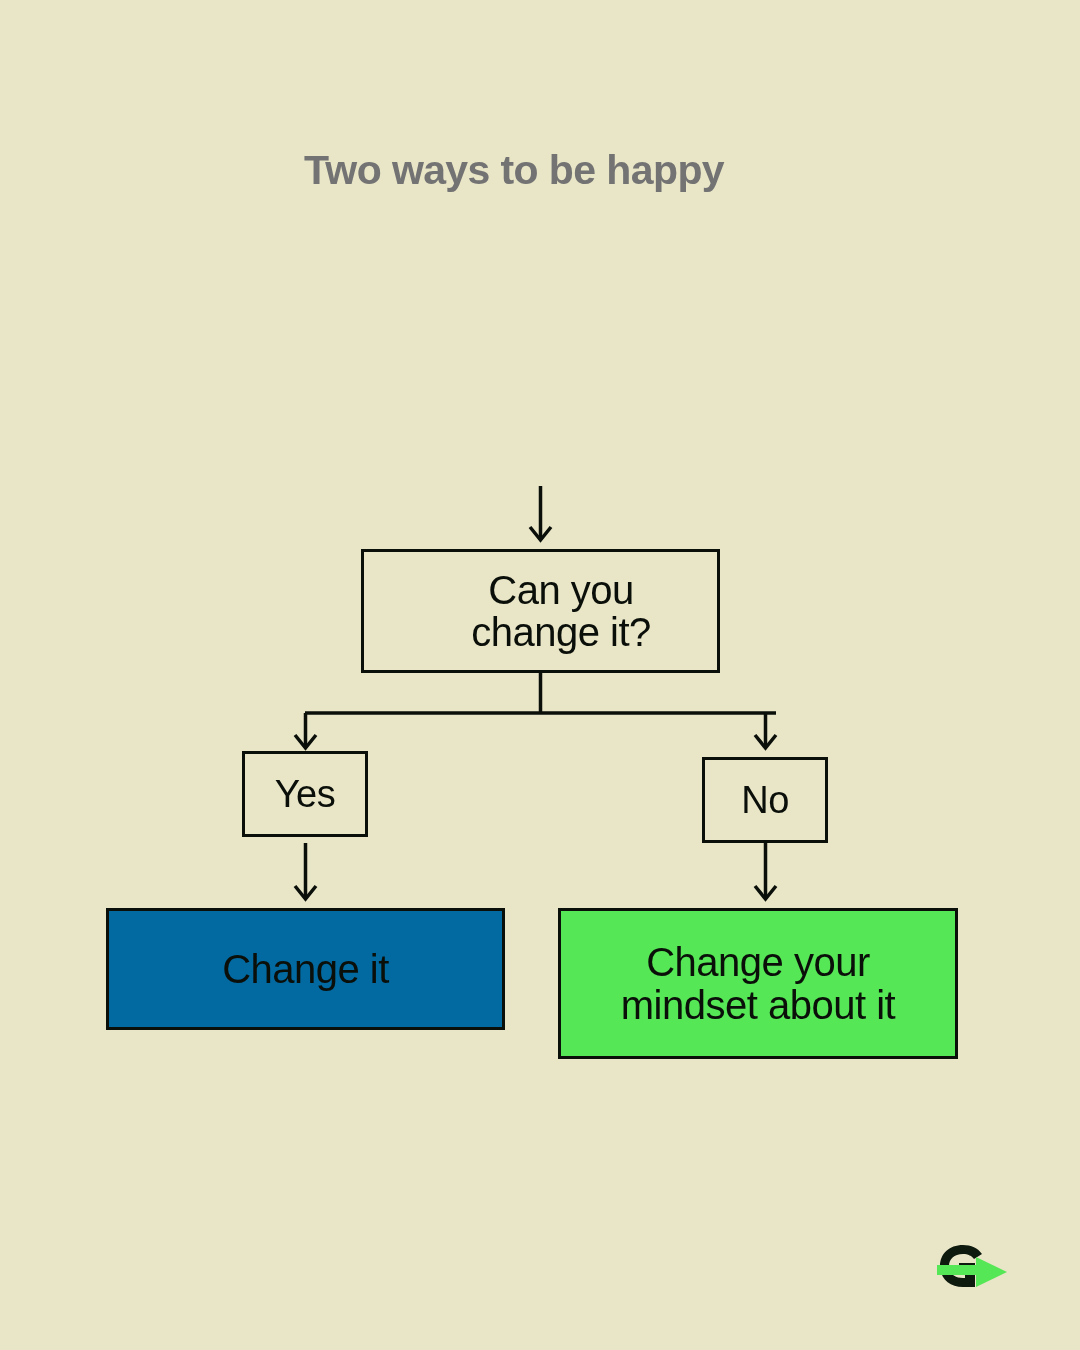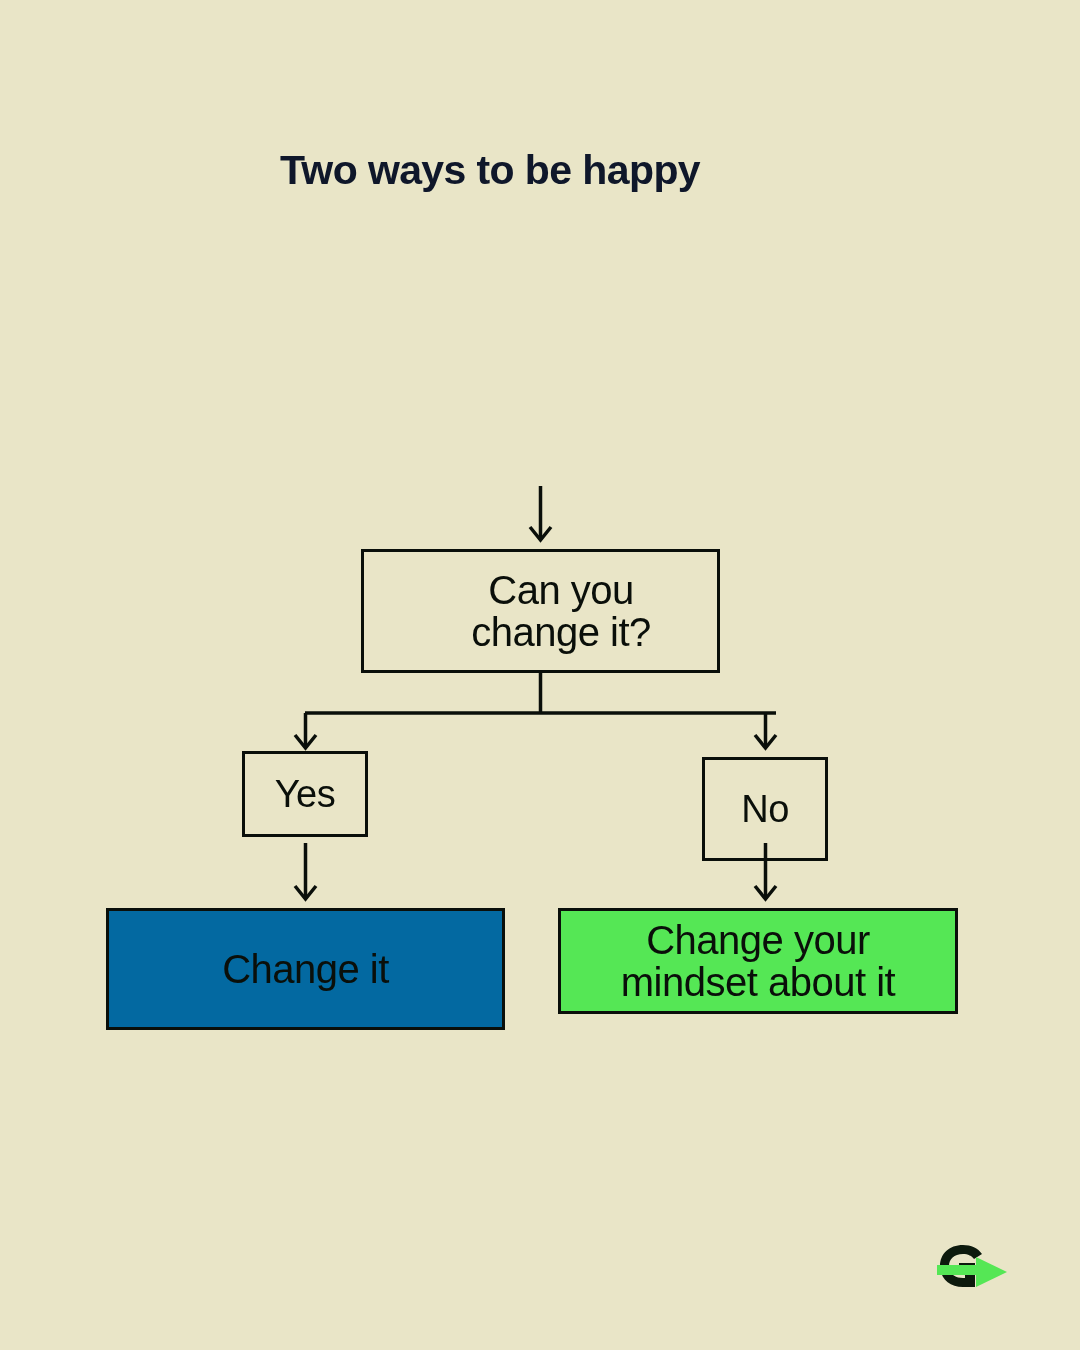--- a/index.html
+++ b/index.html
@@ -23,22 +23,23 @@
   
   .title {
     position: absolute;
     left: 0;
     top: 148px;
     width: 980px;
     text-align: center;
     font-size: 41px;
     font-weight: bold;
     letter-spacing: -0.6px;
-    color: #0f172a;
+    color: #737373;
     line-height: 1.1;
+    padding-left: 24px;
   }
 
   
   .node {
     position: absolute;
     box-sizing: border-box;
     display: flex;
     align-items: center;
     justify-content: center;
     text-align: center;
@@ -80,41 +81,41 @@
     width: 126px;
     height: 86px;
     background: transparent;
     border: 3px solid #0a0f0a;
     font-size: 38px;
   }
   .node-no {
     left: 702px;
     top: 757px;
     width: 126px;
-    height: 104px;
+    height: 86px;
     background: transparent;
     border: 3px solid #0a0f0a;
     font-size: 38px;
   }
 
   
   .node-outcome-left {
     left: 106px;
     top: 908px;
     width: 399px;
     height: 122px;
     background: #0369a1;
     border: 3px solid #0a0f0a;
     font-size: 40px;
   }
   .node-outcome-right {
     left: 558px;
     top: 908px;
     width: 400px;
-    height: 106px;
+    height: 151px;
     background: #55e755;
     border: 3px solid #0a0f0a;
     font-size: 40px;
   }
 
   
   #connectors {
     position: absolute;
     left: 0;
     top: 0;

